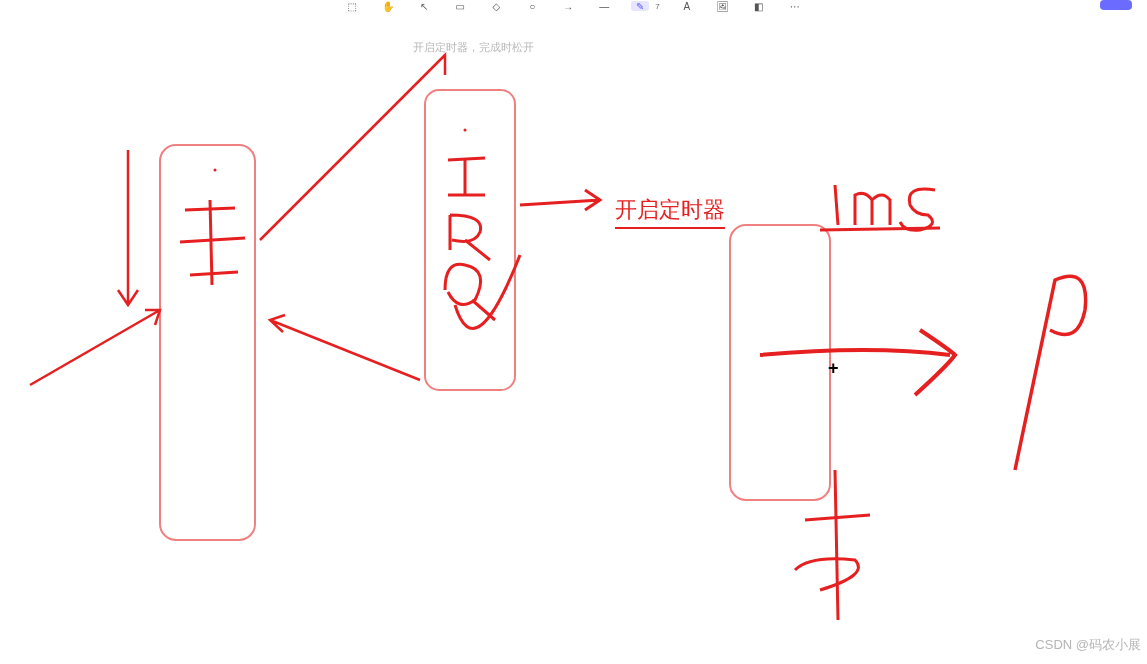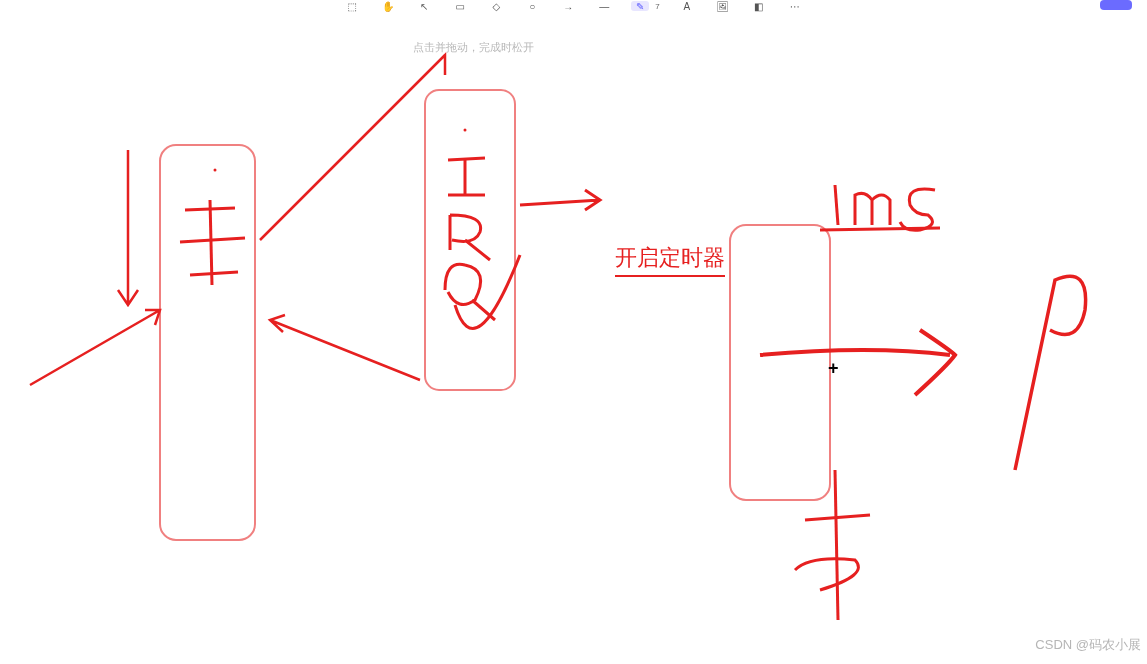--- a/index.html
+++ b/index.html
@@ -68,21 +68,20 @@
     }
     .red-text {
       position: absolute;
       top: 195px;
       left: 615px;
       font-size: 22px;
       font-weight: 500;
       color: #e62020;
       border-bottom: 2px solid #e62020;
       padding-bottom: 2px;
-      margin-top: 48px;
     }
     .watermark {
       position: absolute;
       bottom: 10px;
       right: 6px;
       font-size: 13px;
       color: rgba(150, 150, 150, 0.7);
     }
     .cursor-cross {
       position: absolute;
@@ -109,21 +108,21 @@
   <div class="toolbar-item active">✎</div>
   <span class="pen-number">7</span>
   <div class="toolbar-item">A</div>
   <div class="toolbar-item">🖼</div>
   <div class="toolbar-item">◧</div>
   <div class="toolbar-item">⋯</div>
 </div>
 
 <div class="top-right-btn"></div>
 
-<div class="hint-text">点击并拖动，完成时松开</div>
+<div class="hint-text">开启定时器，完成时松开</div>
 
 <svg class="canvas-area" width="1147" height="664">
 
   <rect x="160" y="145" width="95" height="395" rx="16" ry="16" fill="none" stroke="#f08080" stroke-width="2"></rect>
 
   <rect x="425" y="90" width="90" height="300" rx="14" ry="14" fill="none" stroke="#f08080" stroke-width="2"></rect>
 
   <rect x="730" y="225" width="100" height="275" rx="16" ry="16" fill="none" stroke="#f08080" stroke-width="2"></rect>
 
   <path d="M 128 150 L 128 305 M 118 290 L 128 305 L 138 290" fill="none" stroke="#e62020" stroke-width="2.5"></path>

